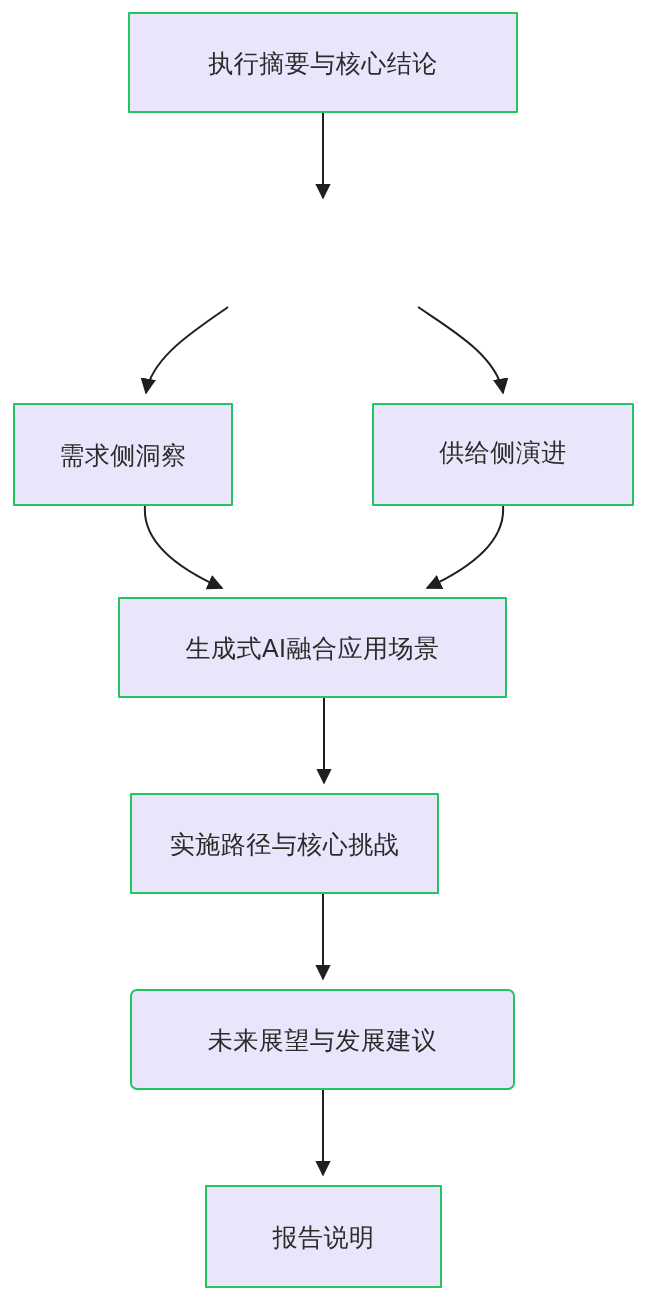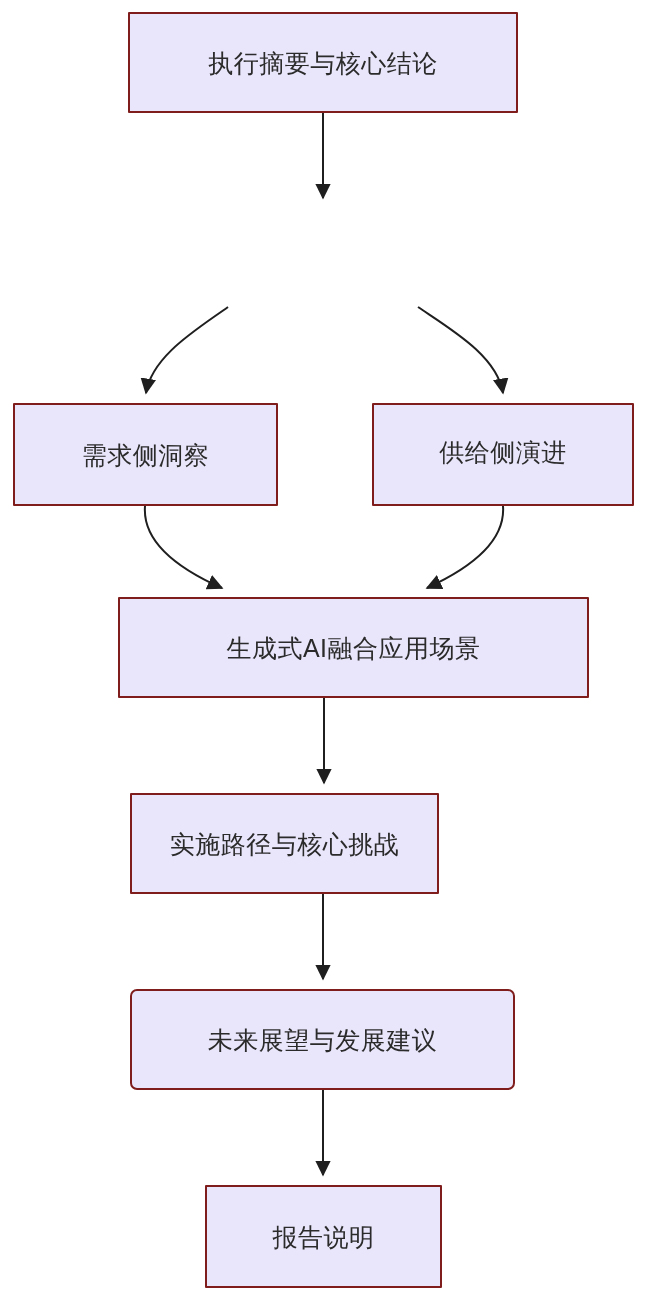--- a/index.html
+++ b/index.html
@@ -23,21 +23,21 @@
     top: 0;
     left: 0;
     width: 648px;
     height: 1302px;
     pointer-events: none;
   }
   .flow-node {
     position: absolute;
     box-sizing: border-box;
     background: #e9e6fb;
-    border: 2px solid #7f1d1d;
+    border: 2px solid #22c55e;
     border-radius: 1px;
     display: flex;
     align-items: center;
     justify-content: center;
     text-align: center;
     color: #2b2b2b;
     font-size: 25px;
     line-height: 1.2;
     letter-spacing: 0.5px;
     white-space: nowrap;
@@ -73,29 +73,29 @@
     <path d="M 323 894 L 323 979" fill="none" stroke="#1f1f1f" stroke-width="2" marker-end="url(#arrowhead)"></path>
 
     <path d="M 323 1090 L 323 1175" fill="none" stroke="#1f1f1f" stroke-width="2" marker-end="url(#arrowhead)"></path>
   </svg>
 
   <div class="flow-node" style="left:128px; top:12px; width:390px; height:101px;">
     <span class="node-label">执行摘要与核心结论</span>
   </div>
 
 
-  <div class="flow-node" style="left:13px; top:403px; width:265px; height:103px;">
+  <div class="flow-node" style="left:13px; top:403px; width:220px; height:103px;">
     <span class="node-label">需求侧洞察</span>
   </div>
 
   <div class="flow-node" style="left:372px; top:403px; width:262px; height:103px;font-family:Liberation Mono, monospace;">
     <span class="node-label">供给侧演进</span>
   </div>
 
-  <div class="flow-node" style="left:118px; top:597px; width:471px; height:101px;">
+  <div class="flow-node" style="left:118px; top:597px; width:389px; height:101px;">
     <span class="node-label">生成式AI融合应用场景</span>
   </div>
 
   <div class="flow-node" style="left:130px; top:793px; width:309px; height:101px;">
     <span class="node-label">实施路径与核心挑战</span>
   </div>
 
   <div class="flow-node" style="left:130px; top:989px; width:385px; height:101px;border-radius:7px;">
     <span class="node-label">未来展望与发展建议</span>
   </div>

